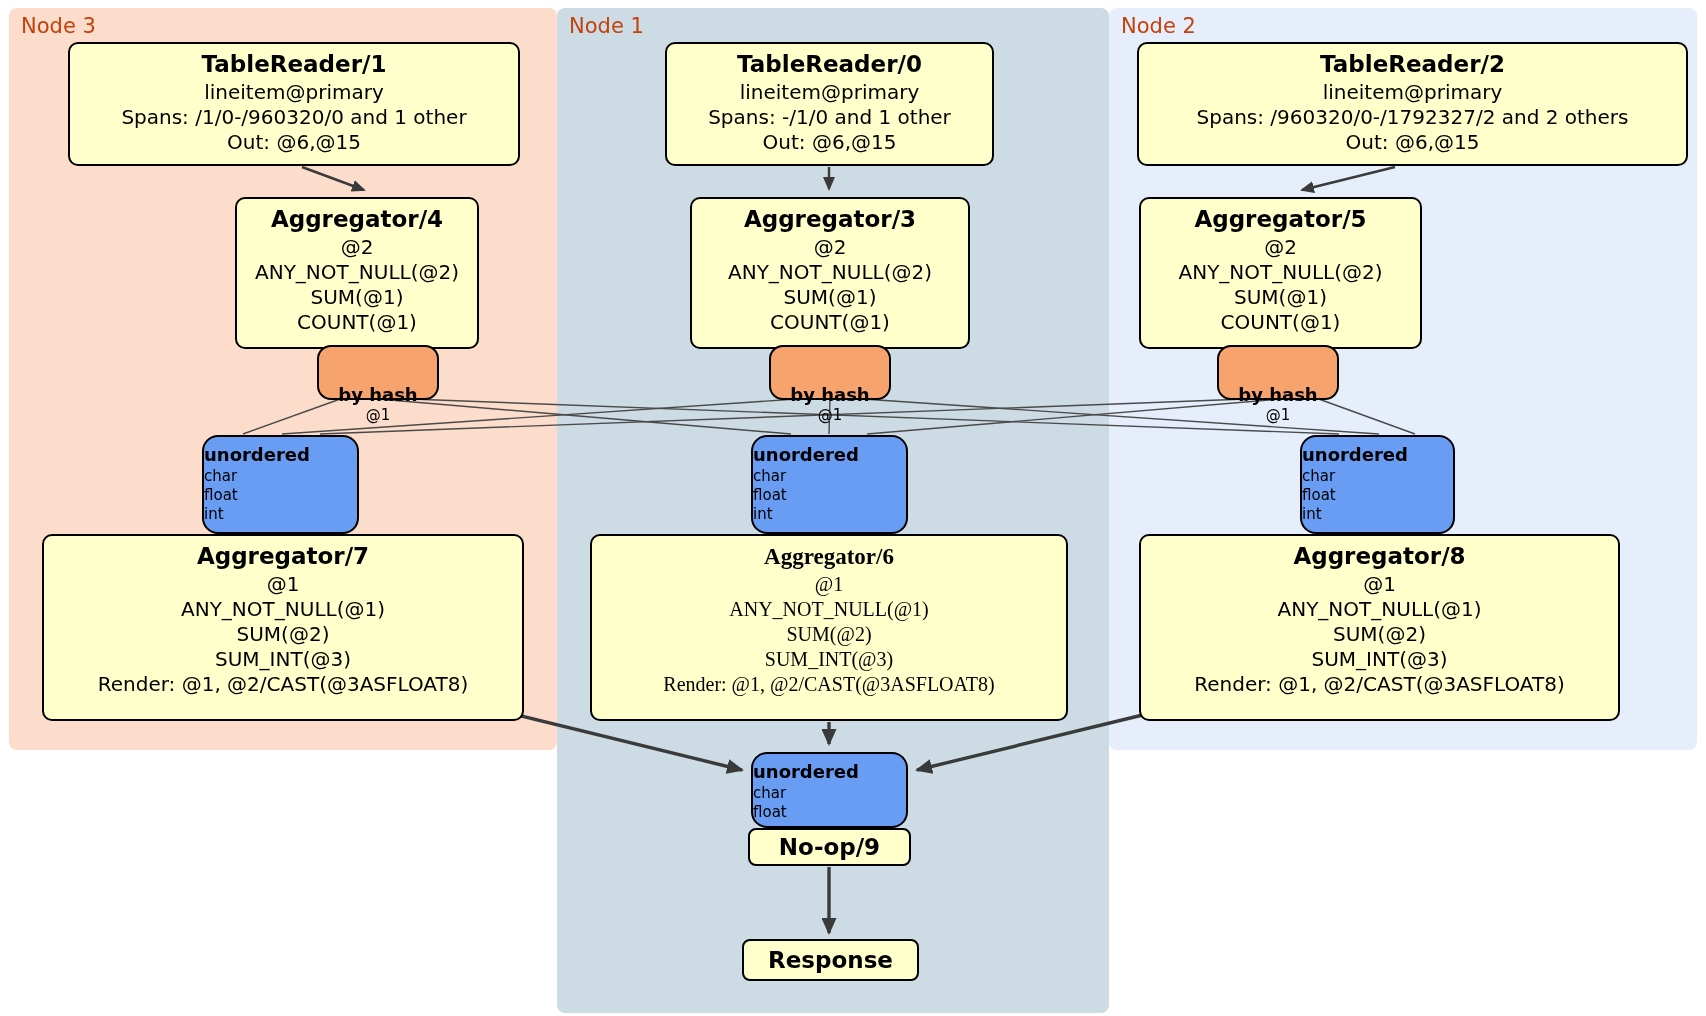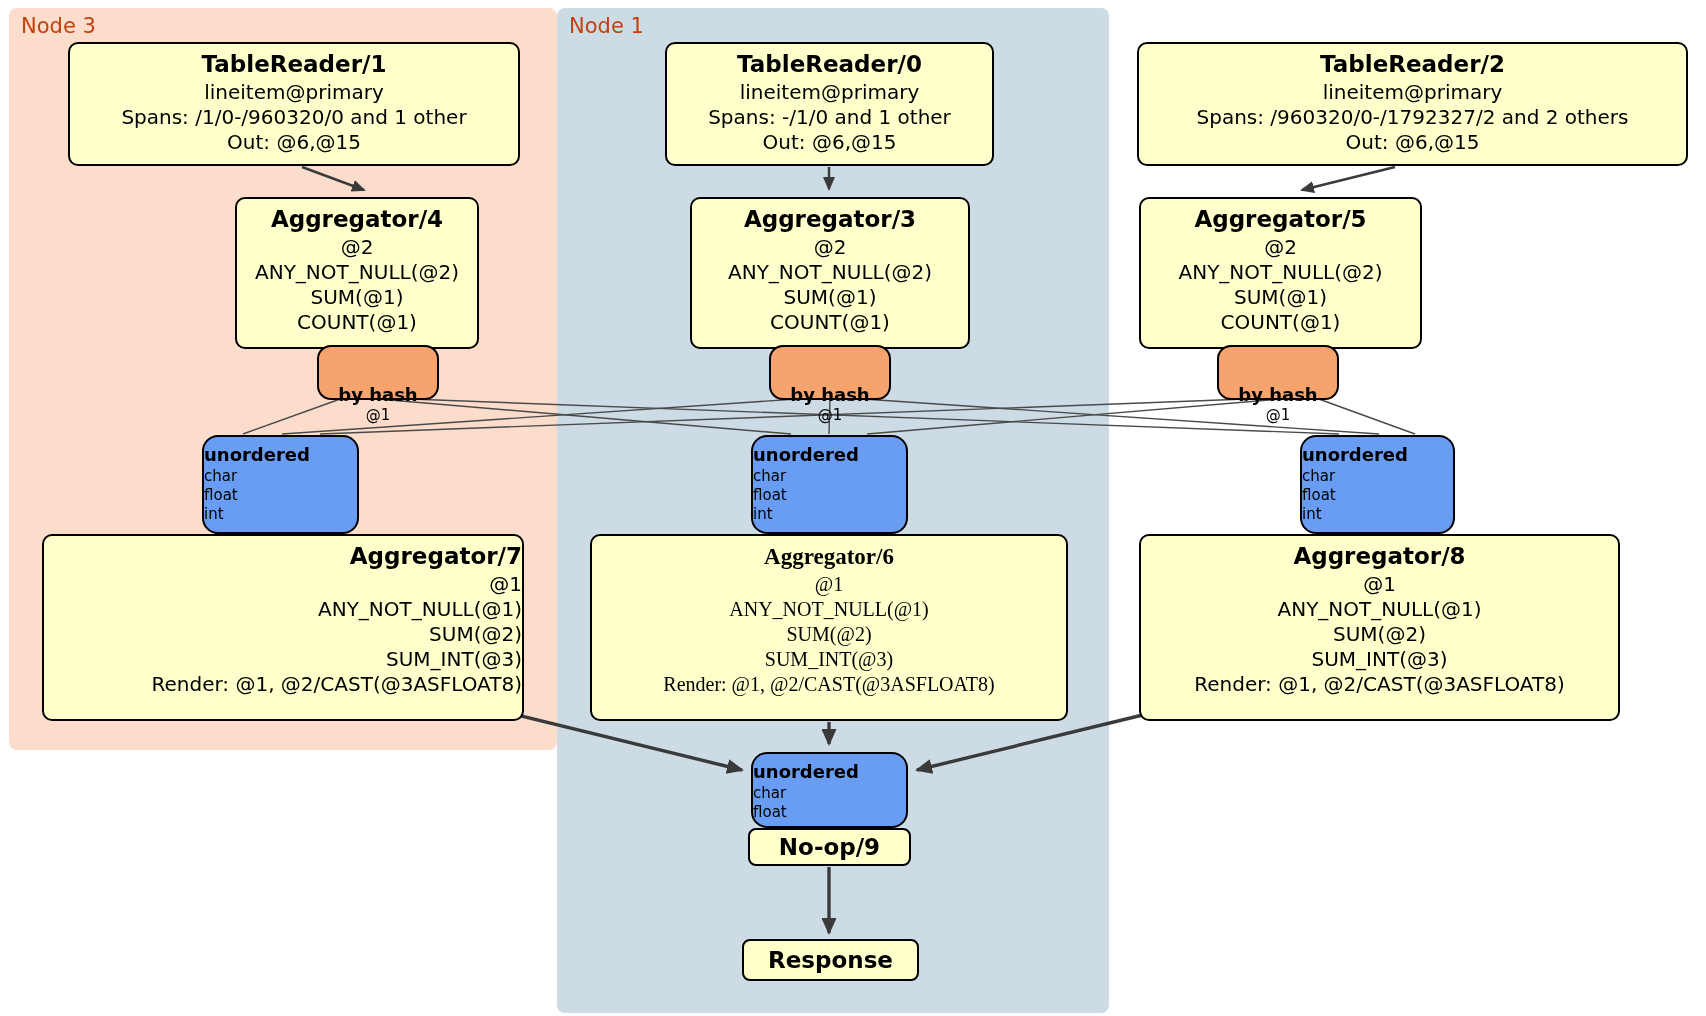--- a/index.html
+++ b/index.html
@@ -32,20 +32,23 @@
 </head>
 <body>
 
 <div id="canvas">
 
   <div class="panel" style="left:9px;top:8px;width:548px;height:742px;background:#fcdccb;">
     <div class="panel-label">Node 3</div>
   </div>
   <div class="panel" style="left:557px;top:8px;width:552px;height:1005px;background:#ccdbe4;">
     <div class="panel-label">Node 1</div>
+  </div>
+  <div class="panel" style="left:1109px;top:8px;width:588px;height:742px;background:#e5eefa;">
+    <div class="panel-label">Node 2</div>
   </div>
 
   <svg id="edges" width="1706" height="1016">
     <defs>
       <marker id="ah" markerUnits="userSpaceOnUse" markerWidth="17" markerHeight="15" refX="15" refY="7.5" orient="auto">
         <path d="M0,0 L17,7.5 L0,15 z" fill="#3a3a3a"></path>
       </marker>
       <marker id="ahs" markerUnits="userSpaceOnUse" markerWidth="14" markerHeight="12" refX="12" refY="6" orient="auto">
         <path d="M0,0 L14,6 L0,12 z" fill="#3a3a3a"></path>
       </marker>
@@ -138,21 +141,21 @@
     <div class="scol">float</div>
     <div class="scol">int</div>
   </div>
   <div class="sync" style="left:1300px;top:435px;width:155px;height:99px;">
     <div class="stitle">unordered</div>
     <div class="scol">char</div>
     <div class="scol">float</div>
     <div class="scol">int</div>
   </div>
 
-  <div class="nodebox" style="left:42px;top:534px;width:482px;height:187px;text-align:right;">
+  <div class="nodebox" style="left:42px;top:534px;width:482px;height:187px;">
     <div class="title">Aggregator/7</div>
     <div class="line">@1</div>
     <div class="line">ANY_NOT_NULL(@1)</div>
     <div class="line">SUM(@2)</div>
     <div class="line">SUM_INT(@3)</div>
     <div class="line">Render: @1, @2/CAST(@3ASFLOAT8)</div>
   </div>
   <div class="nodebox" style="left:590px;top:534px;width:478px;height:187px;font-family:Liberation Serif, serif;">
     <div class="title">Aggregator/6</div>
     <div class="line">@1</div>

